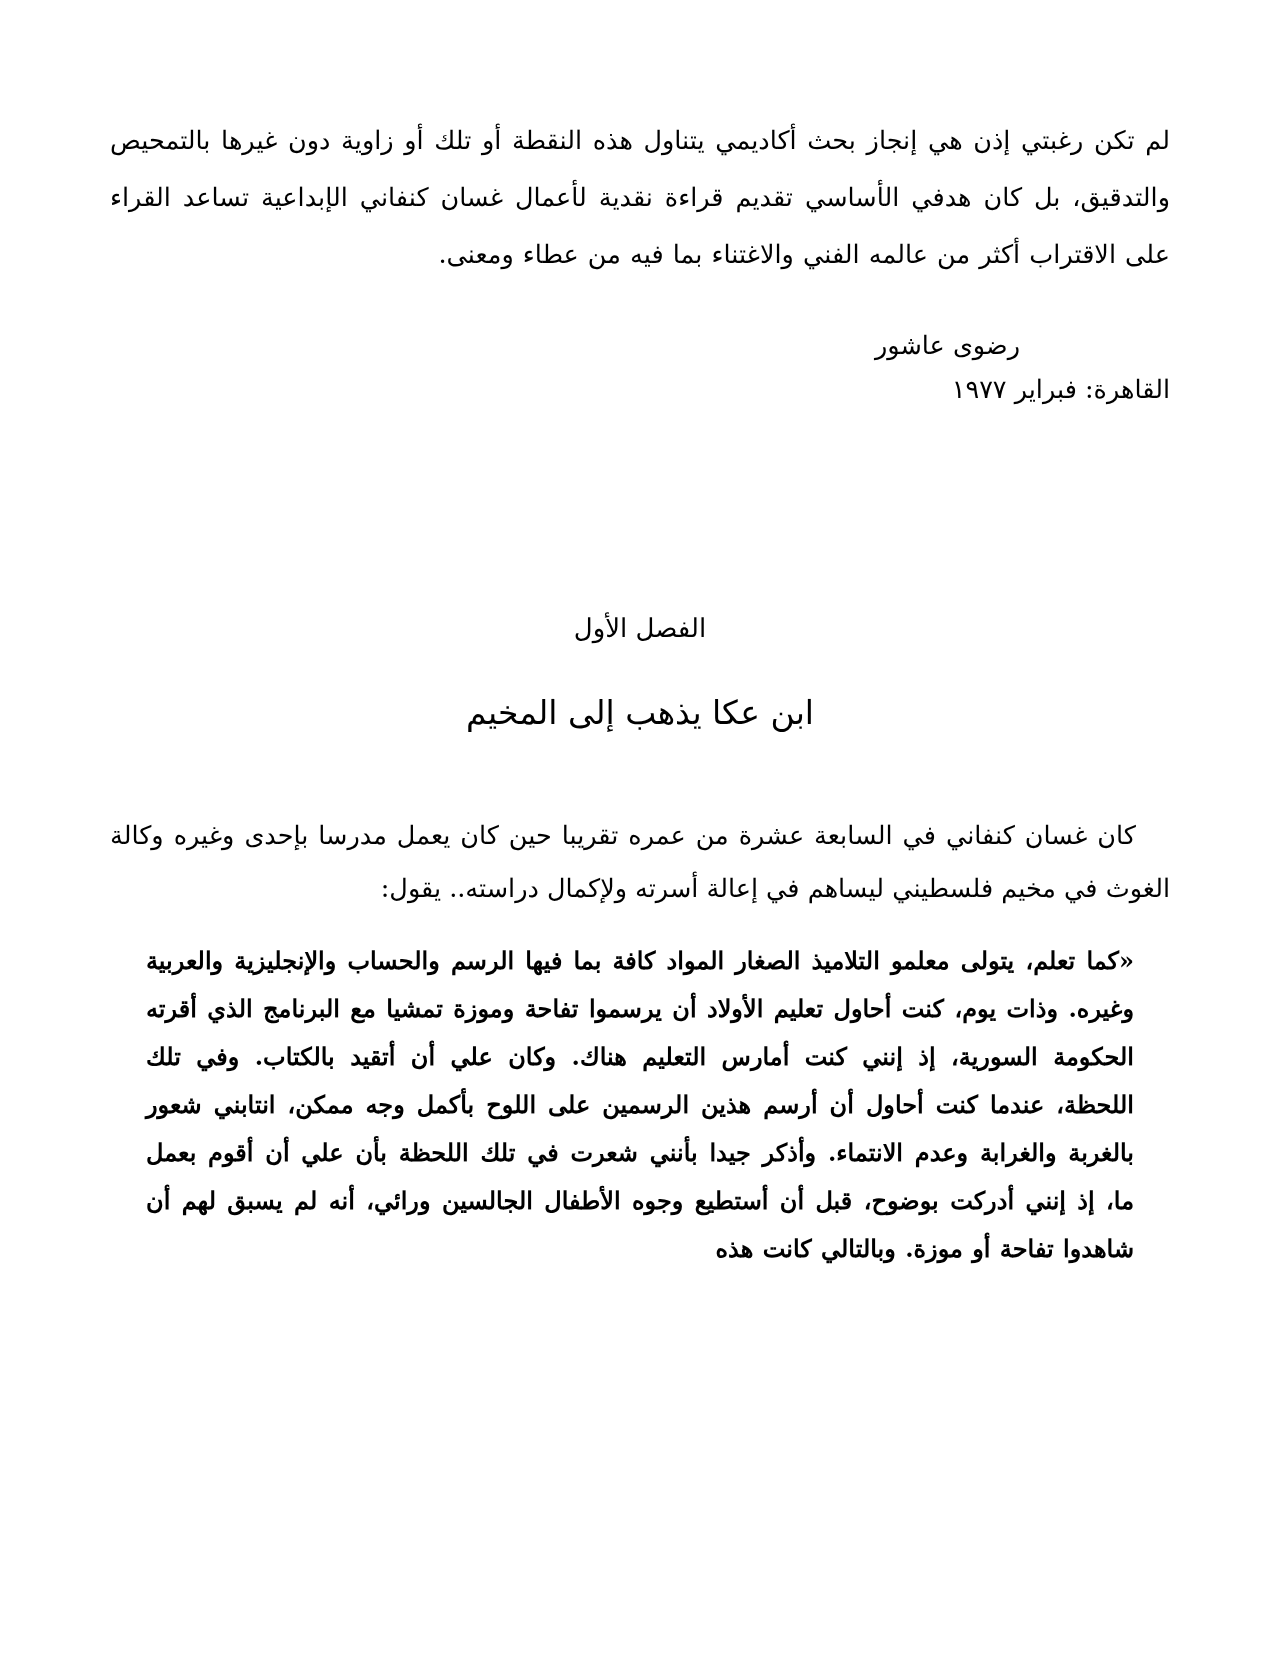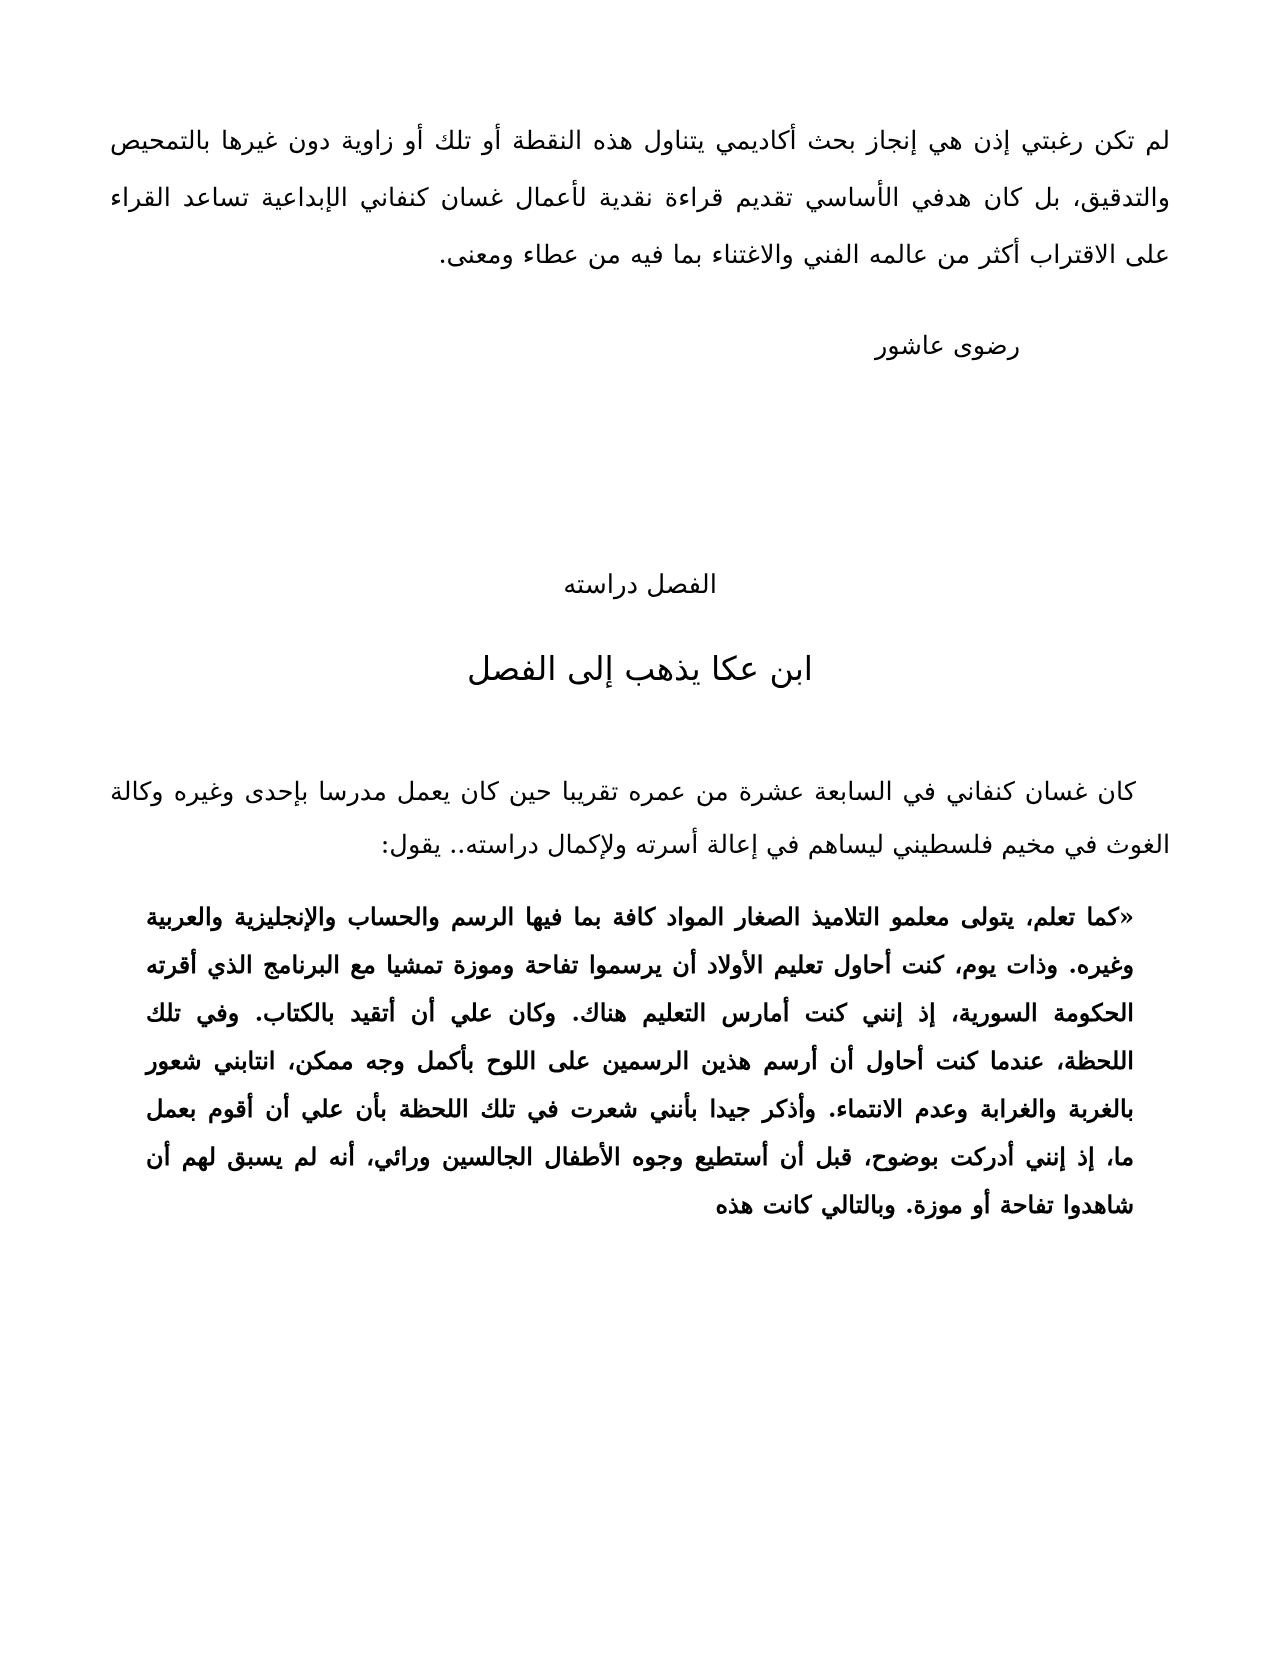--- a/index.html
+++ b/index.html
@@ -111,25 +111,26 @@
 </head>
 <body>
 
 <div class="page">
   <div class="content">
 
     <p class="intro-para">لم تكن رغبتي إذن هي إنجاز بحث أكاديمي يتناول هذه النقطة أو تلك أو زاوية دون غيرها بالتمحيص والتدقيق، بل كان هدفي الأساسي تقديم قراءة نقدية لأعمال غسان كنفاني الإبداعية تساعد القراء على الاقتراب أكثر من عالمه الفني والاغتناء بما فيه من عطاء ومعنى.</p>
 
     <div class="sign-block">
       <p class="sign-name">رضوى عاشور</p>
+      <p class="sign-date">القاهرة: فبراير ١٩٧٧</p>
     </div>
 
     <div class="chapter-wrap">
-      <p class="chapter-kicker">الفصل دراسته</p>
-      <h1 class="chapter-title">ابن عكا يذهب إلى الفصل</h1>
+      <p class="chapter-kicker">الفصل الأول</p>
+      <h1 class="chapter-title">ابن عكا يذهب إلى المخيم</h1>
     </div>
 
     <p class="body-para">كان غسان كنفاني في السابعة عشرة من عمره تقريبا حين كان يعمل مدرسا بإحدى وغيره وكالة الغوث في مخيم فلسطيني ليساهم في إعالة أسرته ولإكمال دراسته.. يقول:</p>
 
     <blockquote class="quote-para">«كما تعلم، يتولى معلمو التلاميذ الصغار المواد كافة بما فيها الرسم والحساب والإنجليزية والعربية وغيره. وذات يوم، كنت أحاول تعليم الأولاد أن يرسموا تفاحة وموزة تمشيا مع البرنامج الذي أقرته الحكومة السورية، إذ إنني كنت أمارس التعليم هناك. وكان علي أن أتقيد بالكتاب. وفي تلك اللحظة، عندما كنت أحاول أن أرسم هذين الرسمين على اللوح بأكمل وجه ممكن، انتابني شعور بالغربة والغرابة وعدم الانتماء. وأذكر جيدا بأنني شعرت في تلك اللحظة بأن علي أن أقوم بعمل ما، إذ إنني أدركت بوضوح، قبل أن أستطيع وجوه الأطفال الجالسين ورائي، أنه لم يسبق لهم أن شاهدوا تفاحة أو موزة. وبالتالي كانت هذه</blockquote>
 
   </div>
 </div>
 
 </body></html>

